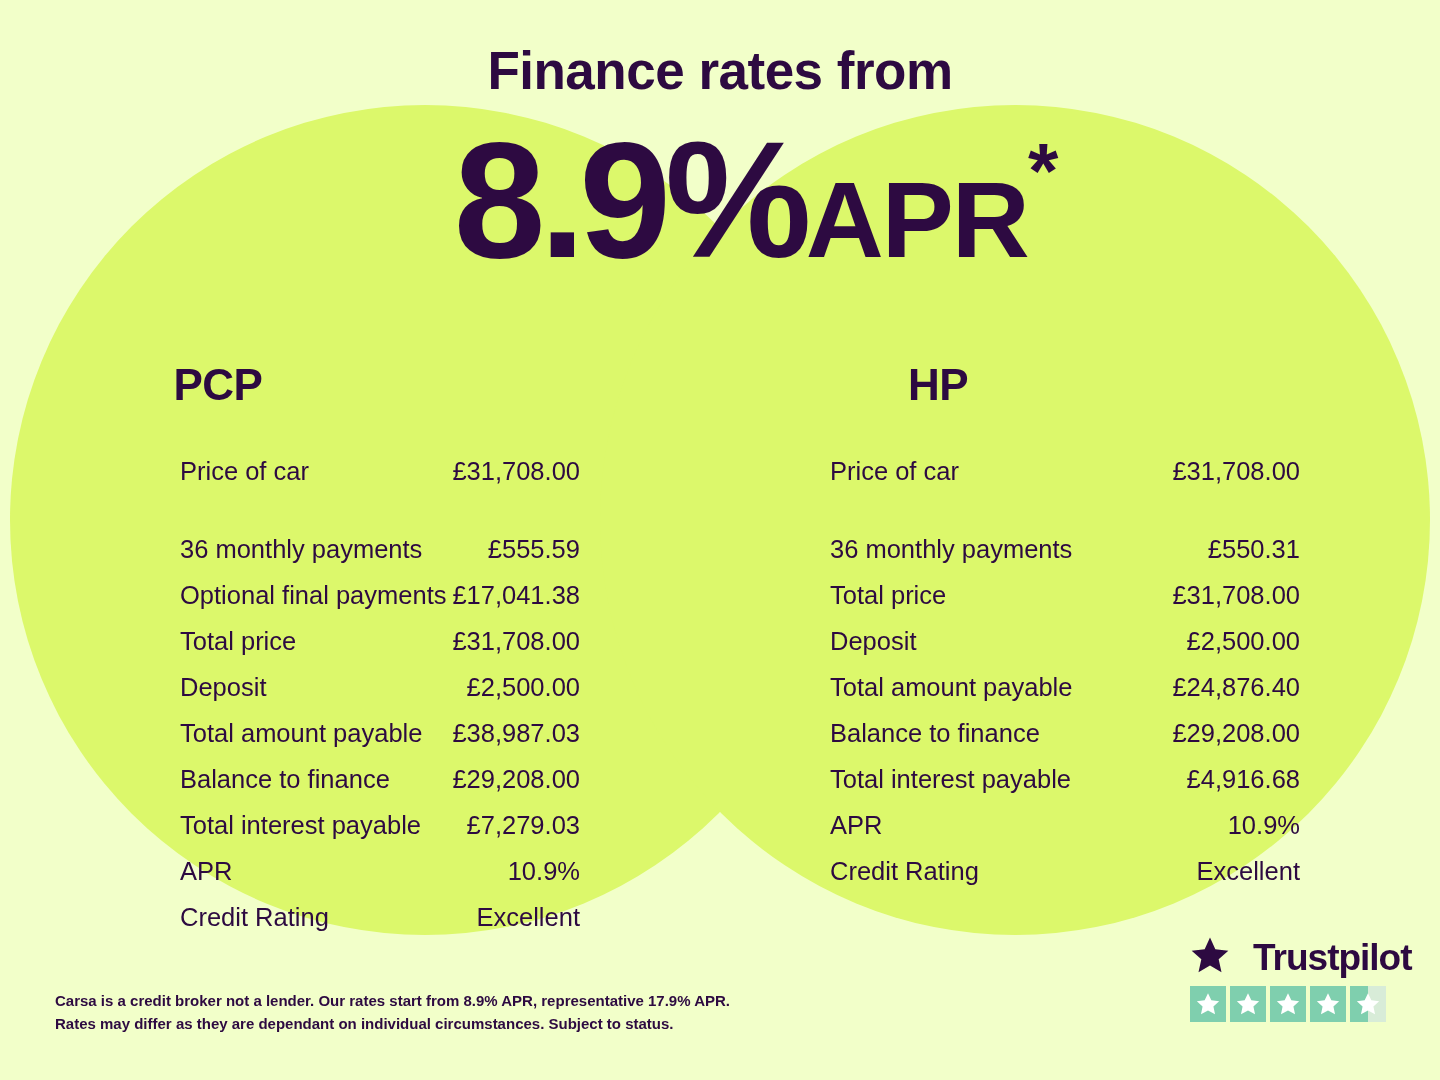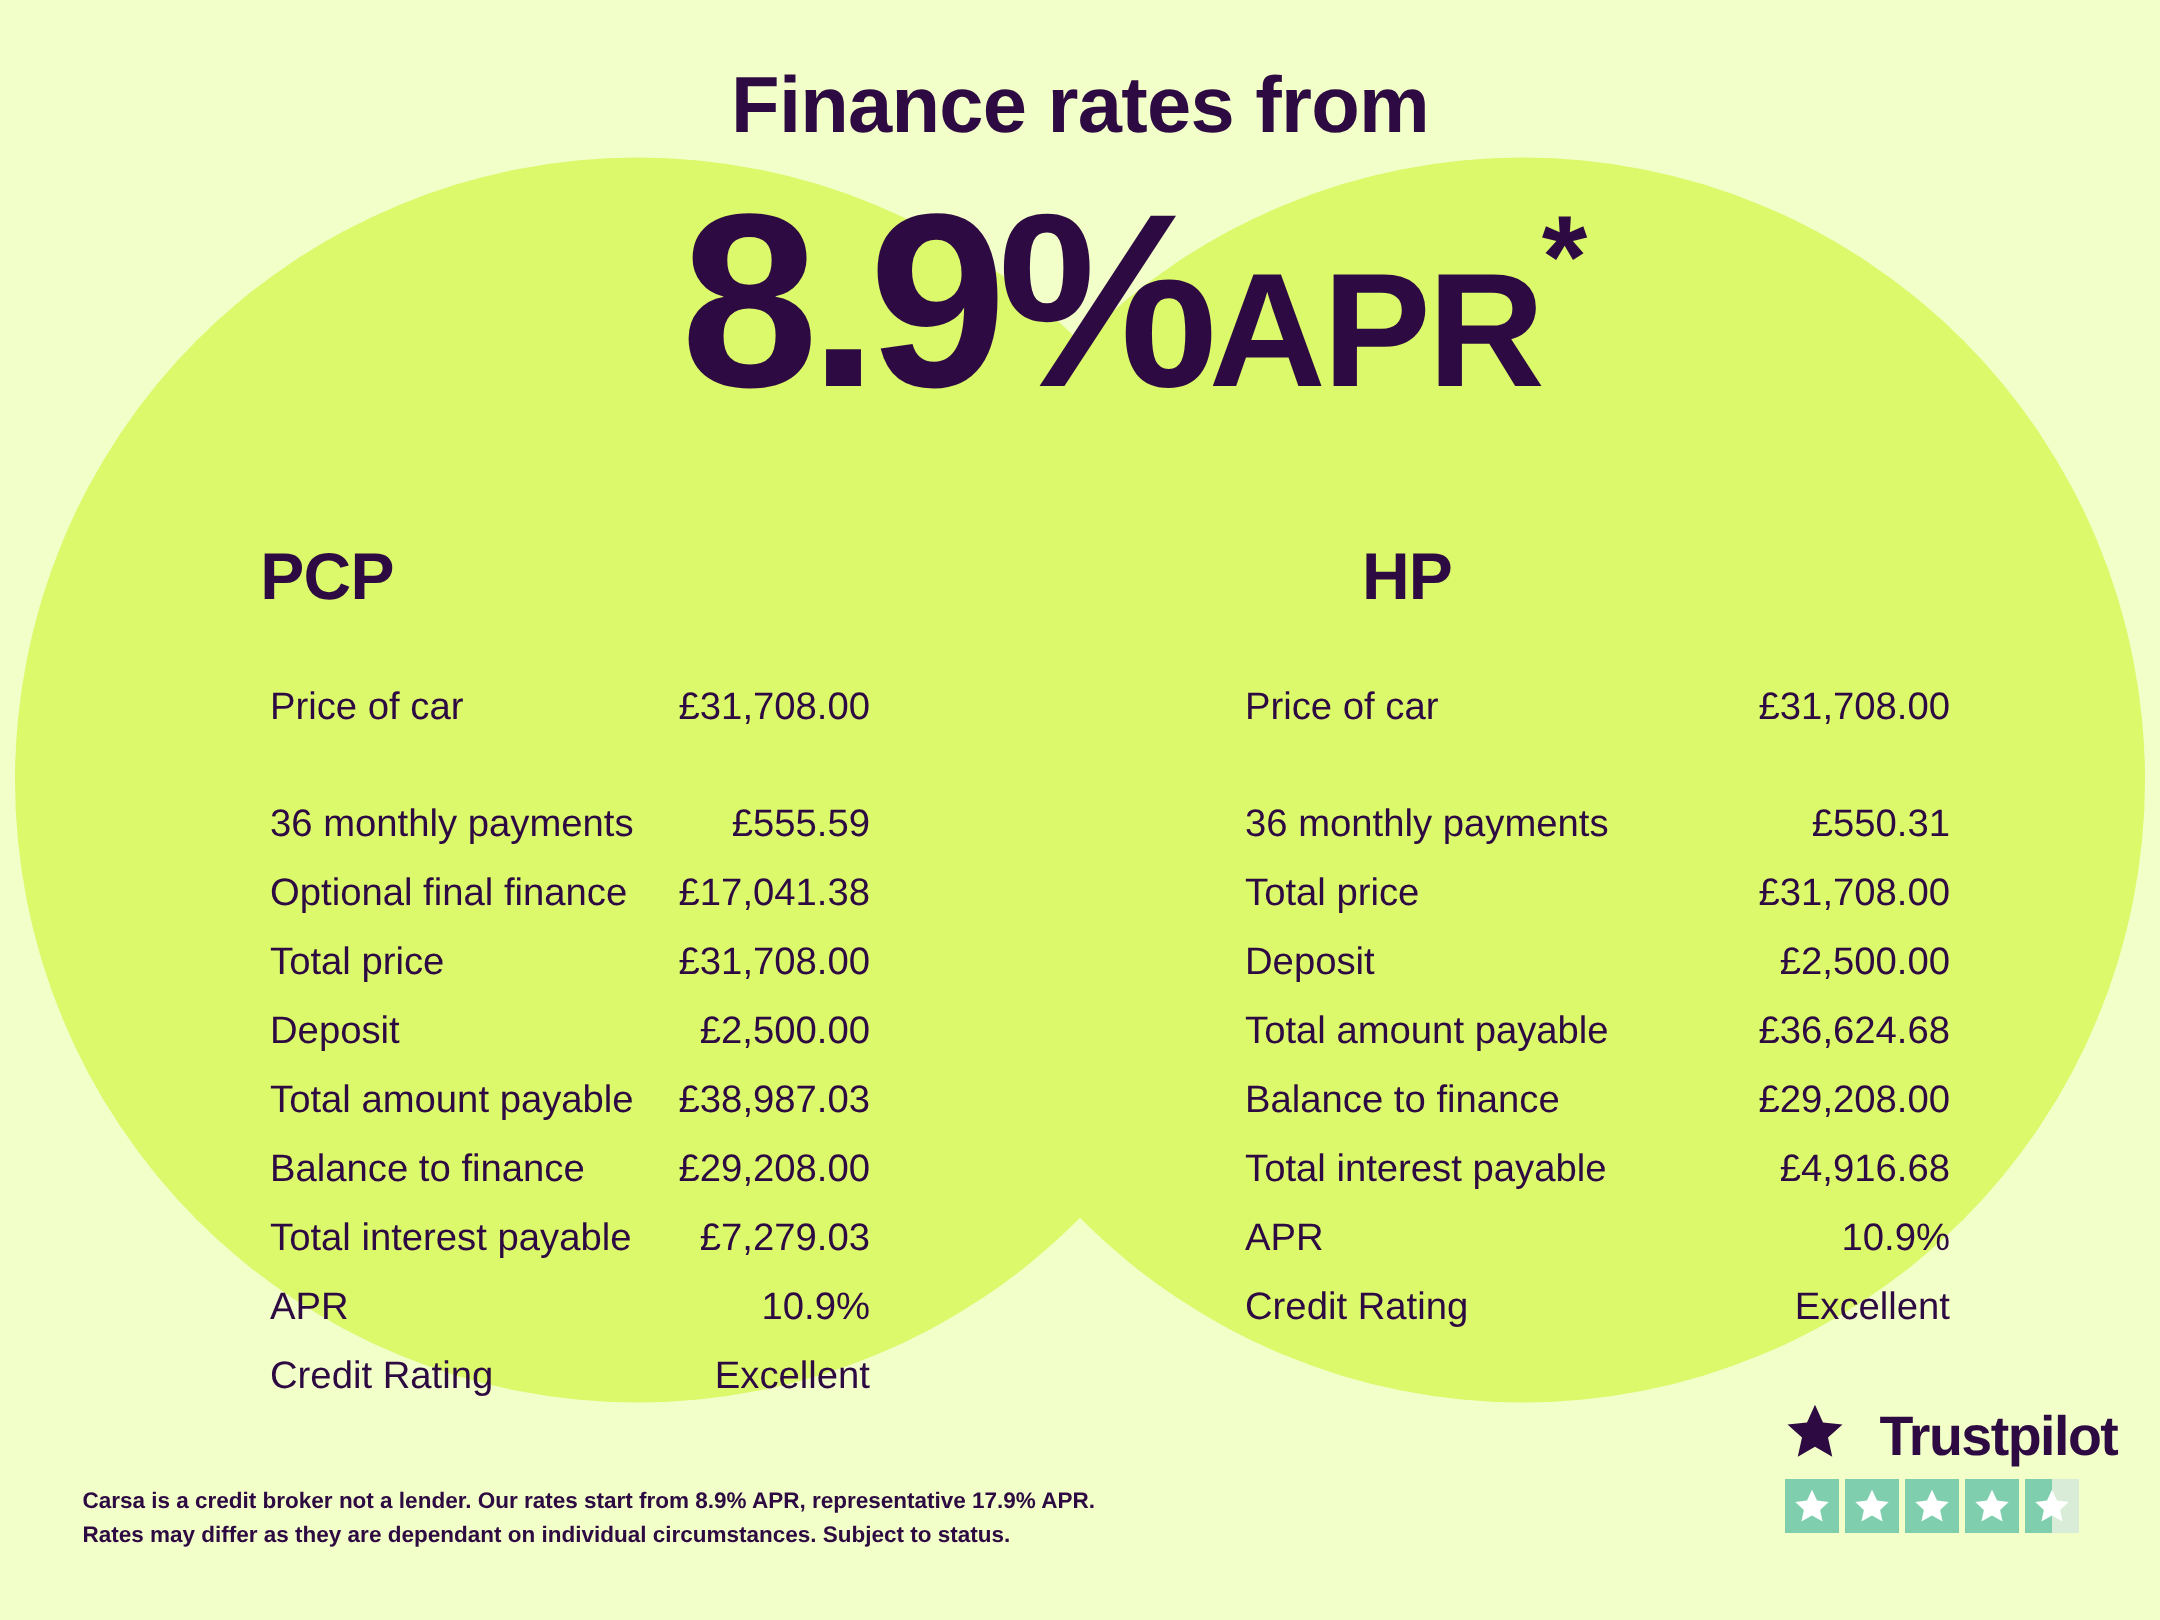--- a/index.html
+++ b/index.html
@@ -192,21 +192,21 @@
       <div class="rows">
         <div class="row">
           <span class="label">Price of car</span>
           <span class="value">£31,708.00</span>
         </div>
         <div class="row bold">
           <span class="label">36 monthly payments</span>
           <span class="value">£555.59</span>
         </div>
         <div class="row">
-          <span class="label">Optional final finance</span>
+          <span class="label">Optional final payments</span>
           <span class="value">£17,041.38</span>
         </div>
         <div class="row">
           <span class="label">Total price</span>
           <span class="value">£31,708.00</span>
         </div>
         <div class="row">
           <span class="label">Deposit</span>
           <span class="value">£2,500.00</span>
         </div>
@@ -247,21 +247,21 @@
         <div class="row">
           <span class="label">Total price</span>
           <span class="value">£31,708.00</span>
         </div>
         <div class="row">
           <span class="label">Deposit</span>
           <span class="value">£2,500.00</span>
         </div>
         <div class="row">
           <span class="label">Total amount payable</span>
-          <span class="value">£36,624.68</span>
+          <span class="value">£24,876.40</span>
         </div>
         <div class="row">
           <span class="label">Balance to finance</span>
           <span class="value">£29,208.00</span>
         </div>
         <div class="row">
           <span class="label">Total interest payable</span>
           <span class="value">£4,916.68</span>
         </div>
         <div class="row">

